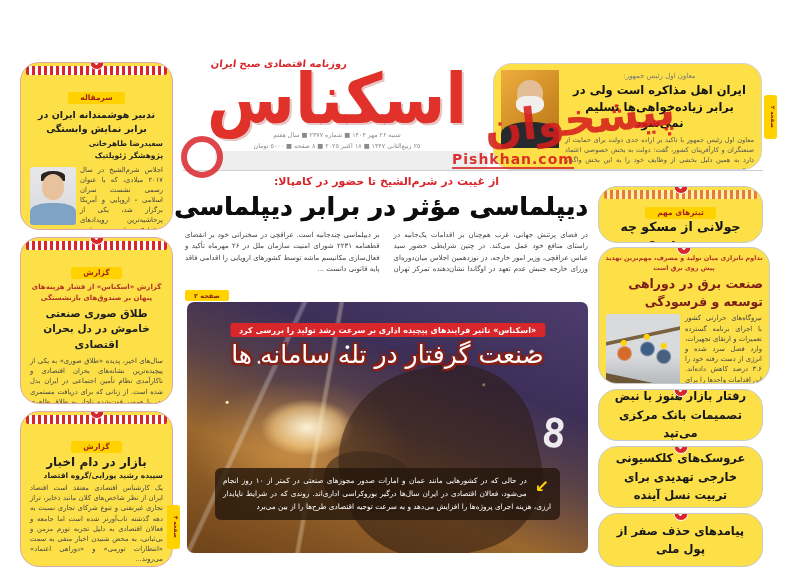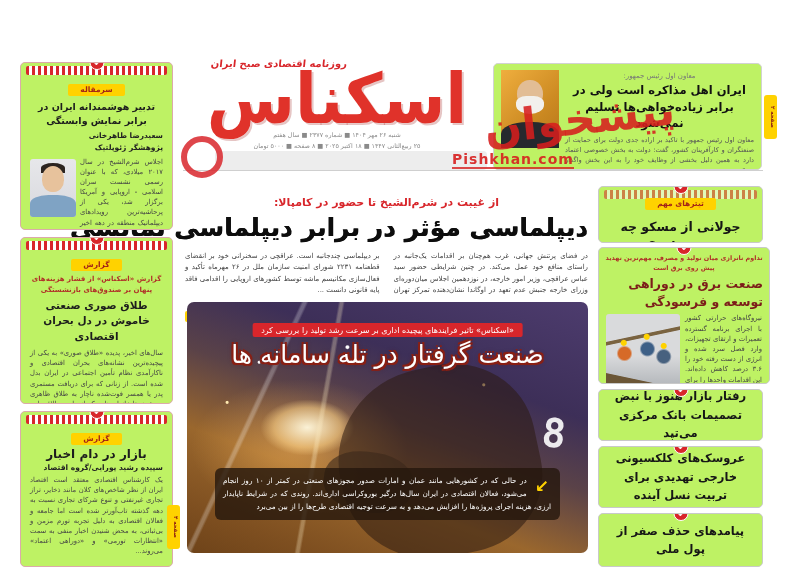--- a/index.html
+++ b/index.html
@@ -2,32 +2,32 @@
 <html lang="fa"><head>
 <meta charset="utf-8">
 <style>
   * { margin:0; padding:0; box-sizing:border-box; }
   html,body { background:#fff; }
   body { width:800px; height:571px; position:relative; overflow:hidden;
          font-family:"DejaVu Sans", sans-serif; direction:rtl; }
   .page { position:absolute; inset:0; background:#fff; }
 
   
-  .box { position:absolute; background:#bef264; border-radius:5px; overflow:hidden; }
+  .box { position:absolute; background:#fde047; border-radius:19px; overflow:hidden; }
   .lbox { border:1.5px solid #dcaaaa; }
   .rbox { border:1.5px solid #c9c9c9; }
   .stripes { height:9px; margin:3px 5px 2px; border-radius:2px;
              background:repeating-linear-gradient(90deg,#d8262b 0 3px,#fff 3px 6px); }
   .stripes.soft { opacity:.55; }
   .sep-circle { position:absolute; width:15px; height:15px; background:#d8262b; border:1.5px solid #fff;
                 border-radius:50%; color:#fff; font-size:9px; line-height:12px; text-align:center;
                 left:50%; transform:translateX(-50%); top:-8px; z-index:5; font-weight:bold; }
   .badge { display:inline-block; background:#ffd200; color:#a32318; font-weight:bold;
            font-size:7.5px; padding:1.5px 12px; border-radius:2px; }
-  .badge-row { text-align:center; margin-top:1px; }
+  .badge-row { text-align:center; margin-top:10px; }
   .kicker-red { color:#b03028; font-weight:bold; text-align:center; }
 
   
   #editorial { left:20px; top:62px; width:153px; height:168px; }
   #report1   { left:20px; top:237px; width:153px; height:167px; }
   #report2   { left:20px; top:411px; width:153px; height:156px; }
   .lbox .title { font-weight:bold; color:#1d1d1d; text-align:center; }
   #editorial .title { font-size:9.5px; line-height:1.5; margin:4px 6px 2px; }
   .author { font-weight:bold; color:#222; font-size:7.5px; text-align:right; margin:2px 9px 0; line-height:1.4; }
   .body-txt { font-size:6.8px; color:#444; text-align:justify; line-height:1.5; margin:3px 9px 0; }
@@ -89,21 +89,21 @@
   #top-story .txt { flex:1; text-align:center; }
   #top-story .kicker { color:#777; font-size:7px; margin-top:2px; }
   #top-story .title { color:#111; font-weight:bold; font-size:11.5px; line-height:1.45; margin:2px 0 3px; }
   #top-story .body-s { color:#555; font-size:6.6px; text-align:justify; line-height:1.55; }
   .vtab { position:absolute; background:#ffd200; color:#8c1d12; font-size:5.5px; font-weight:bold;
           writing-mode:vertical-rl; text-align:center; border-radius:3px; padding:4px 1px; z-index:4; }
   #tab-top { left:764px; top:95px; height:44px; width:13px; }
   #tab-photo { left:167px; top:505px; height:44px; width:13px; }
 
   
-  #lead { position:absolute; left:185px; top:196px; width:403px; height:122px; text-align:center; }
+  #lead { position:absolute; left:185px; top:175px; width:403px; height:122px; text-align:center; }
   #lead .kicker { color:#d8262b; font-weight:bold; font-size:11px; }
   #lead .title { color:#0d0d0d; font-weight:bold; font-size:25px; line-height:1.25; white-space:nowrap;
                  letter-spacing:-1px; margin-top:3px; text-shadow:.4px 0 0 #0d0d0d; }
   #lead .leads { margin-top:8px; column-count:2; column-gap:14px; text-align:justify;
                  font-size:7px; color:#3d3d3d; line-height:1.6; direction:rtl; }
   #lead-tag { position:absolute; left:0; bottom:-4px; }
   .ytag { background:#ffd200; color:#8c1d12; font-size:6.5px; font-weight:bold; padding:1.5px 9px; border-radius:2px; }
 
   
   #main-photo { position:absolute; left:187px; top:302px; width:401px; height:251px; border-radius:7px; overflow:hidden;
@@ -119,21 +119,21 @@
         radial-gradient(circle 2px at 63% 12%, #ffe9b0 0 1px, transparent 2px),
         radial-gradient(circle 3px at 86% 20%, #fff 0 1.4px, transparent 3px),
         radial-gradient(circle 2px at 74% 33%, #ffd9a0 0 1px, transparent 2px),
         linear-gradient(115deg, transparent 0 22%, rgba(255,255,255,.25) 22.5% 23%, transparent 23.5%),
         linear-gradient(100deg, transparent 0 34%, rgba(255,240,200,.3) 34.5% 35%, transparent 35.5%); }
   #welder { position:absolute; left:38%; top:26%; width:200px; height:190px; background:rgba(44,26,16,.55);
             border-radius:48% 42% 40% 46%; transform:rotate(-12deg); }
   #welder::before { content:""; position:absolute; left:-18px; top:70px; width:90px; height:60px;
             background:rgba(58,40,26,.6); border-radius:45%; transform:rotate(20deg); }
   #photo-strip { position:absolute; left:50%; transform:translateX(-50%); top:21px; background:#d8262b;
-                 color:#fff; font-size:8px; font-weight:normal; padding:2.5px 9px; border-radius:2px; white-space:nowrap; }
+                 color:#fff; font-size:8px; font-weight:bold; padding:2.5px 9px; border-radius:2px; white-space:nowrap; }
   #photo-title { position:absolute; left:0; right:0; top:38px; text-align:center; color:#fff; font-weight:normal;
                  font-size:25px; letter-spacing:-.5px;
                  text-shadow:2px 2px 0 #8a1f13, -2px 2px 0 #8a1f13, 2px -2px 0 #8a1f13, -2px -2px 0 #8a1f13, 0 0 5px rgba(120,20,10,.7); }
   #photo-caption { position:absolute; left:28px; right:28px; top:166px; background:rgba(36,22,12,.8);
                    border-radius:6px; color:#fff; font-size:7.3px; line-height:1.75; text-align:justify;
                    padding:7px 9px 7px 8px; }
   #photo-caption .arr { float:right; color:#ffd200; font-size:17px; line-height:1; margin:3px 2px 2px 8px; font-weight:bold; }
   #photo-num { position:absolute; right:22px; top:108px; color:rgba(255,255,255,.9); font-size:40px; font-weight:bold;
                font-family:"DejaVu Sans Mono", monospace; transform:rotate(6deg); }
 

